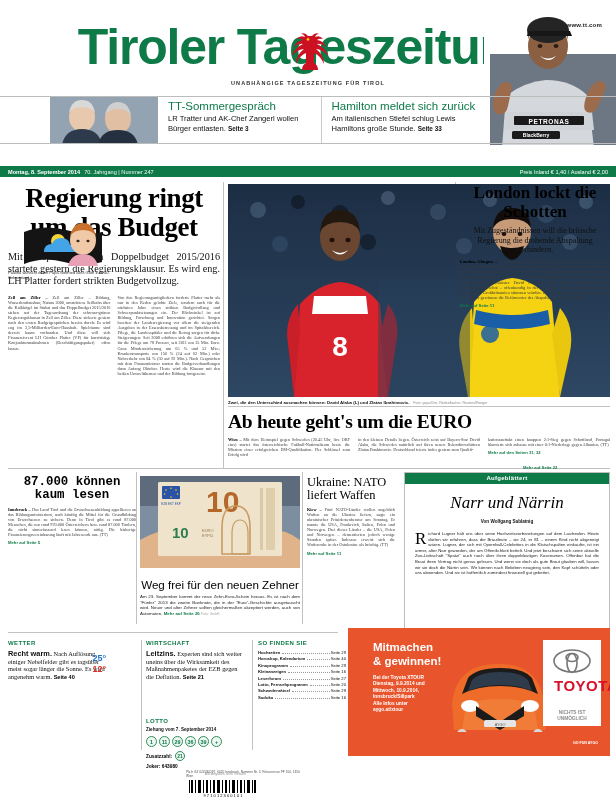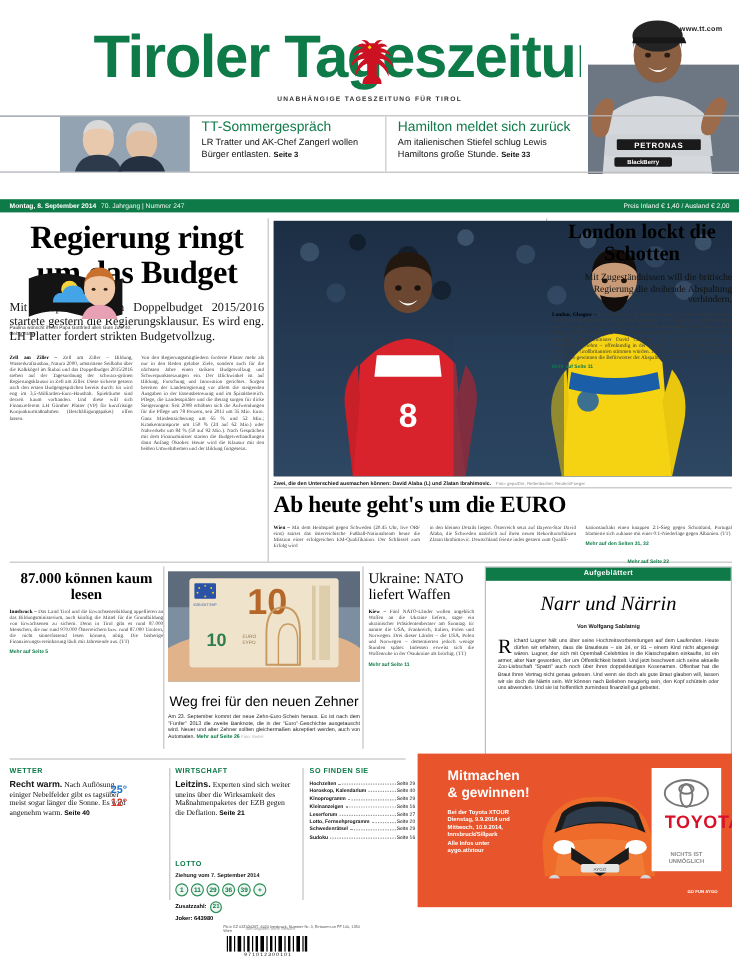--- a/index.html
+++ b/index.html
@@ -106,41 +106,41 @@
   .caption .credit { color:#8a8a8a; font-size:3.6px; margin-left:4px; }
 
   
   .london { position:absolute; left:460px; top:4px; width:150px; }
   .london h2 {
     font-family:"Liberation Serif", serif; font-weight:bold;
     font-size:17px; line-height:18.5px; text-align:center; color:#000;
   }
   .london .stand {
     margin-top:5px; font-family:"Liberation Serif", serif;
-    font-size:8px; line-height:9.6px; text-align:right; color:#111;
+    font-size:8px; line-height:9.6px; text-align:center; color:#111;
   }
   .london .micro { margin-top:4px; font-size:4.4px; line-height:5.2px; }
 
   
   .euro-wrap { position:absolute; left:228px; top:231px; width:382px; }
   .euro-wrap h2 {
     font-family:"Liberation Serif", serif; font-weight:bold;
     font-size:19.5px; line-height:21px; color:#000; letter-spacing:-.3px;
   }
   .euro-cols { margin-top:5px; display:flex; gap:8px; }
   .euro-cols .c { flex:1; }
   .more {
     font-family:"Liberation Sans", sans-serif; font-size:4.2px;
     font-weight:bold; color:#0e7a48; margin-top:3px; display:block;
   }
 
   
   .block87 { position:absolute; left:8px; top:296px; width:128px; }
   .block87 h3 {
-    font-family:Liberation Serif, serif; font-weight:bold;
+    font-family:Liberation Mono, monospace; font-weight:bold;
     font-size:12.4px; line-height:13.4px; text-align:center; color:#000;
   }
   .block87 .micro { margin-top:4px; }
 
   .photo-tenner {
     position:absolute; left:140px; top:296px; width:160px; height:92px;
     background:#e9e2d2; overflow:hidden;
   }
   .tenner-story { position:absolute; left:140px; top:398px; width:160px; }
   .tenner-story h3 {

